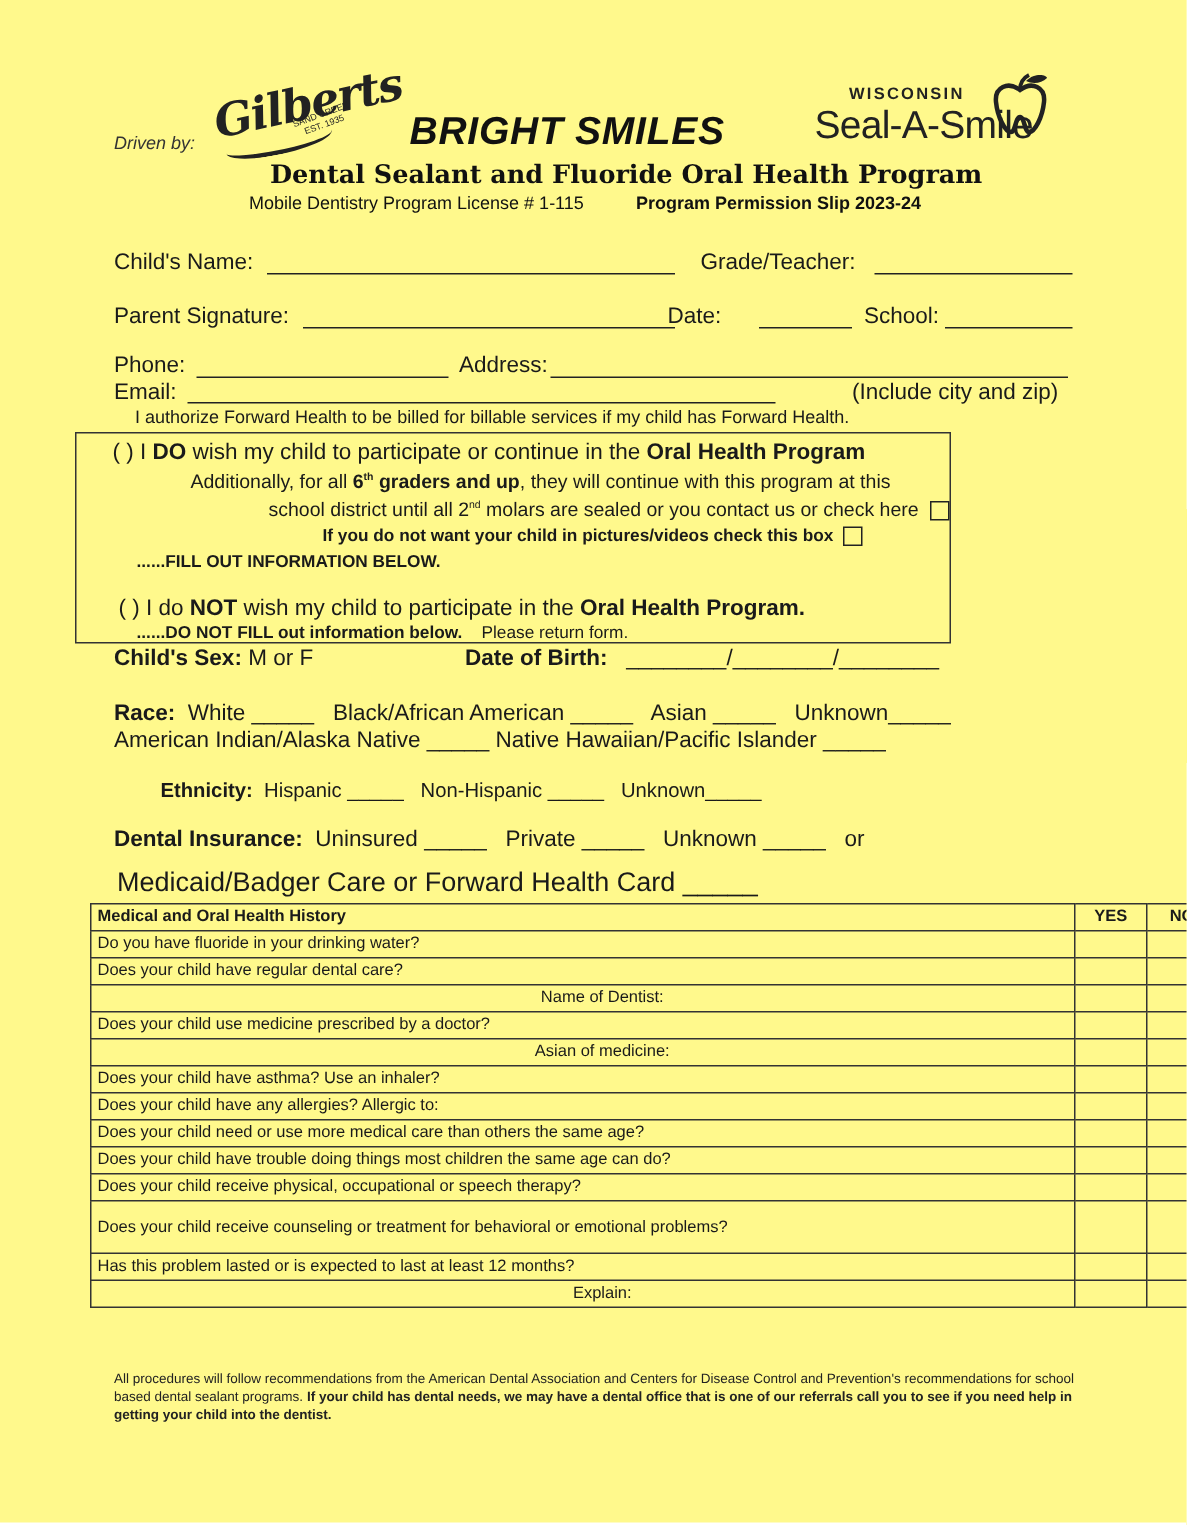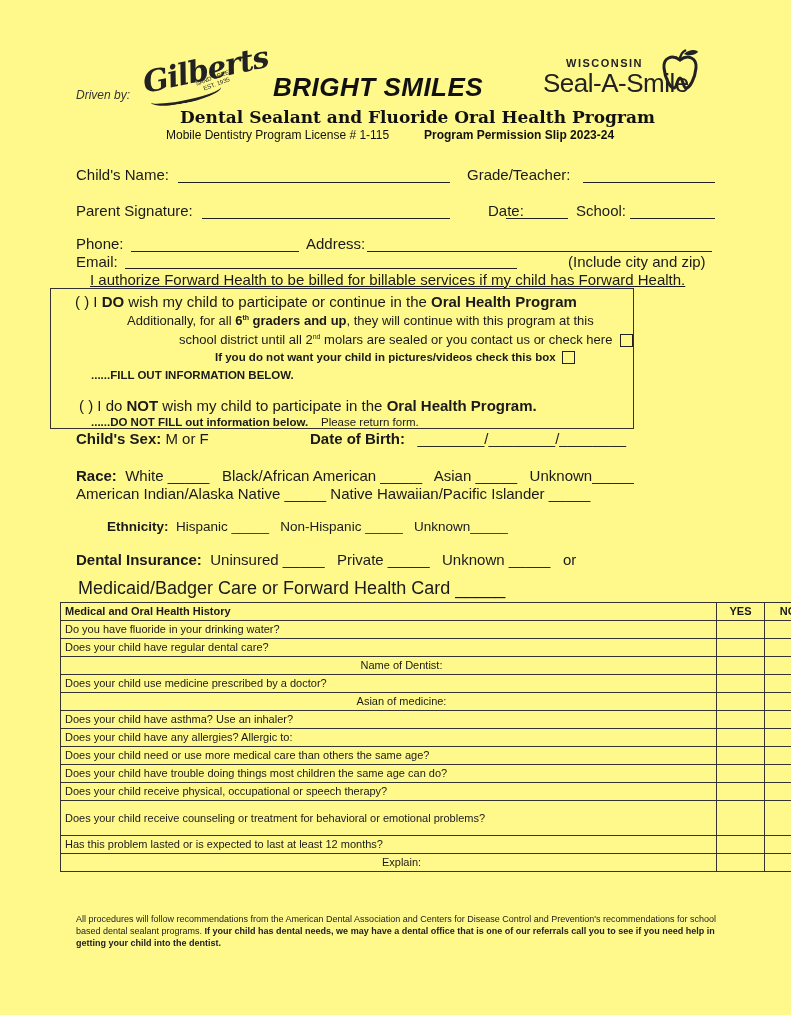--- a/index.html
+++ b/index.html
@@ -69,33 +69,33 @@
   <span class="abs license">Mobile Dentistry Program License # 1-115</span>
   <span class="abs slip">Program Permission Slip 2023-24</span>
 
   <span class="abs lbl" style="left:76px;top:166px;">Child's Name:</span>
   <div class="line" style="left:178px;top:182px;width:272px;"></div>
   <span class="abs lbl" style="left:467px;top:166px;">Grade/Teacher:</span>
   <div class="line" style="left:583px;top:182px;width:132px;"></div>
 
   <span class="abs lbl" style="left:76px;top:202px;">Parent Signature:</span>
   <div class="line" style="left:202px;top:218px;width:248px;"></div>
-  <span class="abs lbl" style="left:488px;top:202px;">Date:</span>
+  <span class="abs lbl" style="left:445px;top:202px;">Date:</span>
   <div class="line" style="left:506px;top:218px;width:62px;"></div>
   <span class="abs lbl" style="left:576px;top:202px;">School:</span>
   <div class="line" style="left:630px;top:218px;width:85px;"></div>
 
   <span class="abs lbl" style="left:76px;top:235px;">Phone:</span>
   <div class="line" style="left:131px;top:251px;width:168px;"></div>
   <span class="abs lbl" style="left:306px;top:235px;">Address:</span>
   <div class="line" style="left:367px;top:251px;width:345px;"></div>
   <span class="abs lbl" style="left:76px;top:253px;">Email:</span>
   <div class="line" style="left:125px;top:268px;width:392px;"></div>
   <span class="abs lbl" style="left:568px;top:253px;">(Include city and zip)</span>
-  <span class="abs" style="left:90px;top:271px;font-size:15px;text-decoration:underline;">I authorize Forward Health to be billed for billable services if my child has Forward Health.</span>
+  <span class="abs" style="left:90px;top:271px;font-size:12px;">I authorize Forward Health to be billed for billable services if my child has Forward Health.</span>
 
   <div class="consent">
     <div class="abs lbl" style="left:24px;top:4px;">
       <span>( ) I </span><b>DO</b><span> wish my child to participate or continue in the </span><b>Oral Health Program</b>
     </div>
     <div class="abs" style="left:76px;top:24px;font-size:13px;">
       <span>Additionally, for all </span><b><span>6</span><sup style="font-size:7px">th</sup><span> graders and up</span></b><span>, they will continue with this program at this</span>
     </div>
     <div class="abs" style="left:128px;top:43px;font-size:13px;">
       <span>school district until all 2</span><sup style="font-size:7px">nd</sup><span> molars are sealed or you contact us or check here</span>

